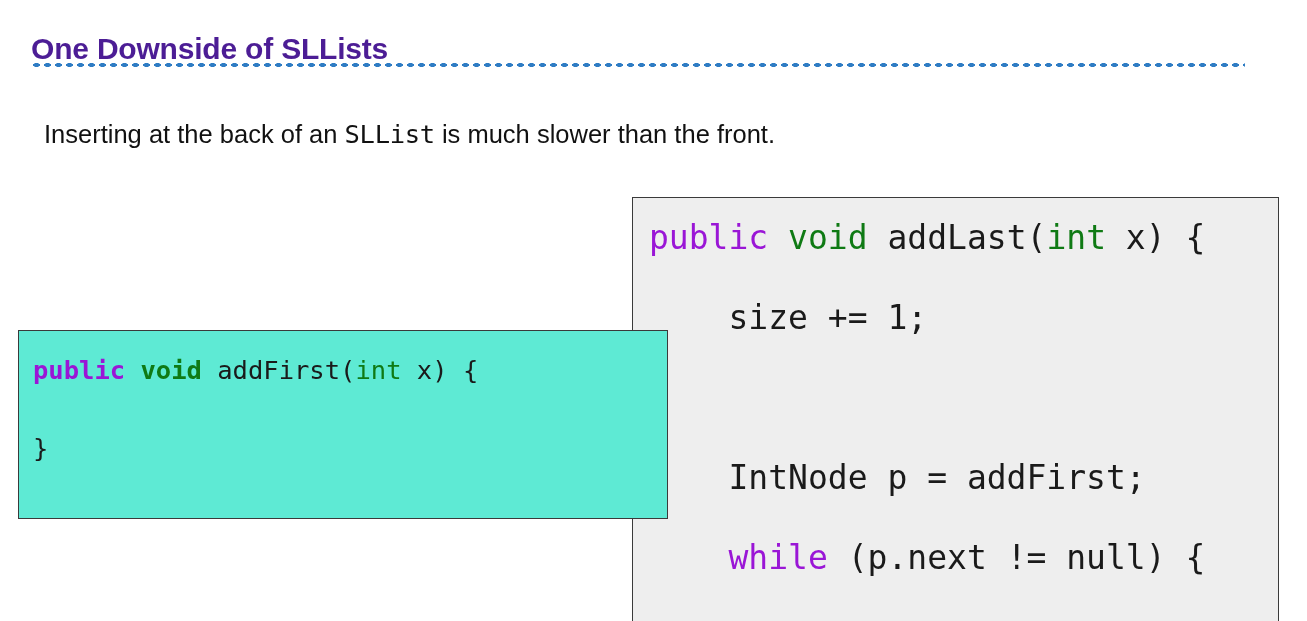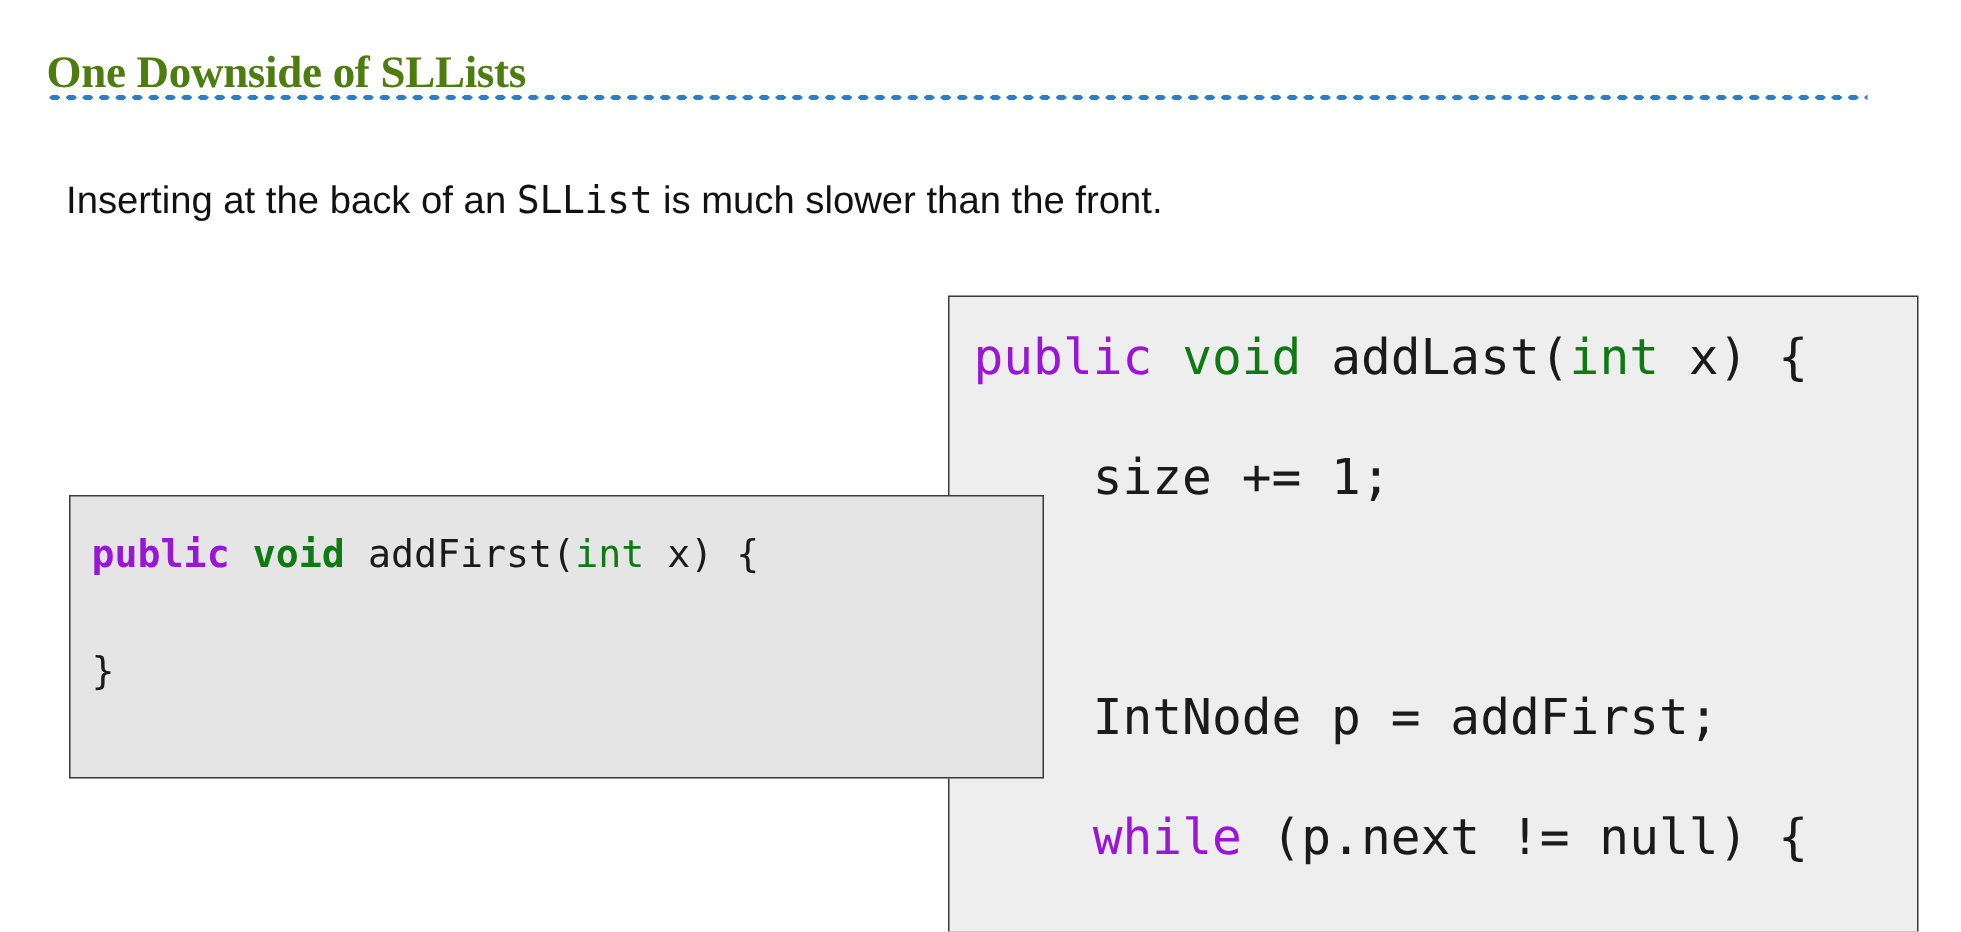--- a/index.html
+++ b/index.html
@@ -14,24 +14,24 @@
     position: relative;
     font-family: "Liberation Sans", sans-serif;
     overflow: hidden;
   }
 
   
   #slide-title {
     position: absolute;
     left: 31px;
     top: 12px;
-    font-family: Liberation Serif, serif;
+    font-family: Liberation Sans, sans-serif;
     font-size: 30px;
     font-weight: bold;
-    color: #4d7c0f;
+    color: #4c1d95;
     letter-spacing: -0.2px;
     white-space: nowrap;
   }
 
   
   #title-rule {
     position: absolute;
     left: 31px;
     top: 62px;
     width: 1214px;
@@ -101,21 +101,21 @@
 <body>
 
 <div id="slide-root">
 
   <h1 id="slide-title">One Downside of SLLists</h1>
 
   <div id="title-rule"></div>
 
   <p id="subtitle"><span>Inserting at the back of an </span><span class="mono">SLList</span><span> is much slower than the front.</span></p>
 
-  <pre class="code-block" id="code-block-addfirst" style="background: #e5e5e5; border-color: rgb(58, 58, 58); margin-left: 28px;"><span class="code-line"><span class="kw-purple-b">public</span><span> </span><span class="kw-green-b">void</span><span> addFirst(</span><span class="kw-green">int</span><span> x) {</span></span>
+  <pre class="code-block" id="code-block-addfirst" style="background: #5eead4; border-color: rgb(58, 58, 58);"><span class="code-line"><span class="kw-purple-b">public</span><span> </span><span class="kw-green-b">void</span><span> addFirst(</span><span class="kw-green">int</span><span> x) {</span></span>
 <span class="code-line"><span>}</span></span></pre>
 
   <pre class="code-block" id="code-block-addlast" style="background: rgb(238, 238, 238); border-color: rgb(58, 58, 58);"><span class="code-line"><span class="kw-purple">public</span><span> </span><span class="kw-green">void</span><span> addLast(</span><span class="kw-green">int</span><span> x) {</span></span>
 <span class="code-line"><span>    size += 1;</span></span>
 <span class="code-line">&nbsp;</span>
 <span class="code-line"><span>    IntNode p = addFirst;</span></span>
 <span class="code-line"><span>    </span><span class="kw-purple">while</span><span> (p.next != null) {</span></span>
 <span class="code-line"><span>        p = p.next;</span></span>
 
 

